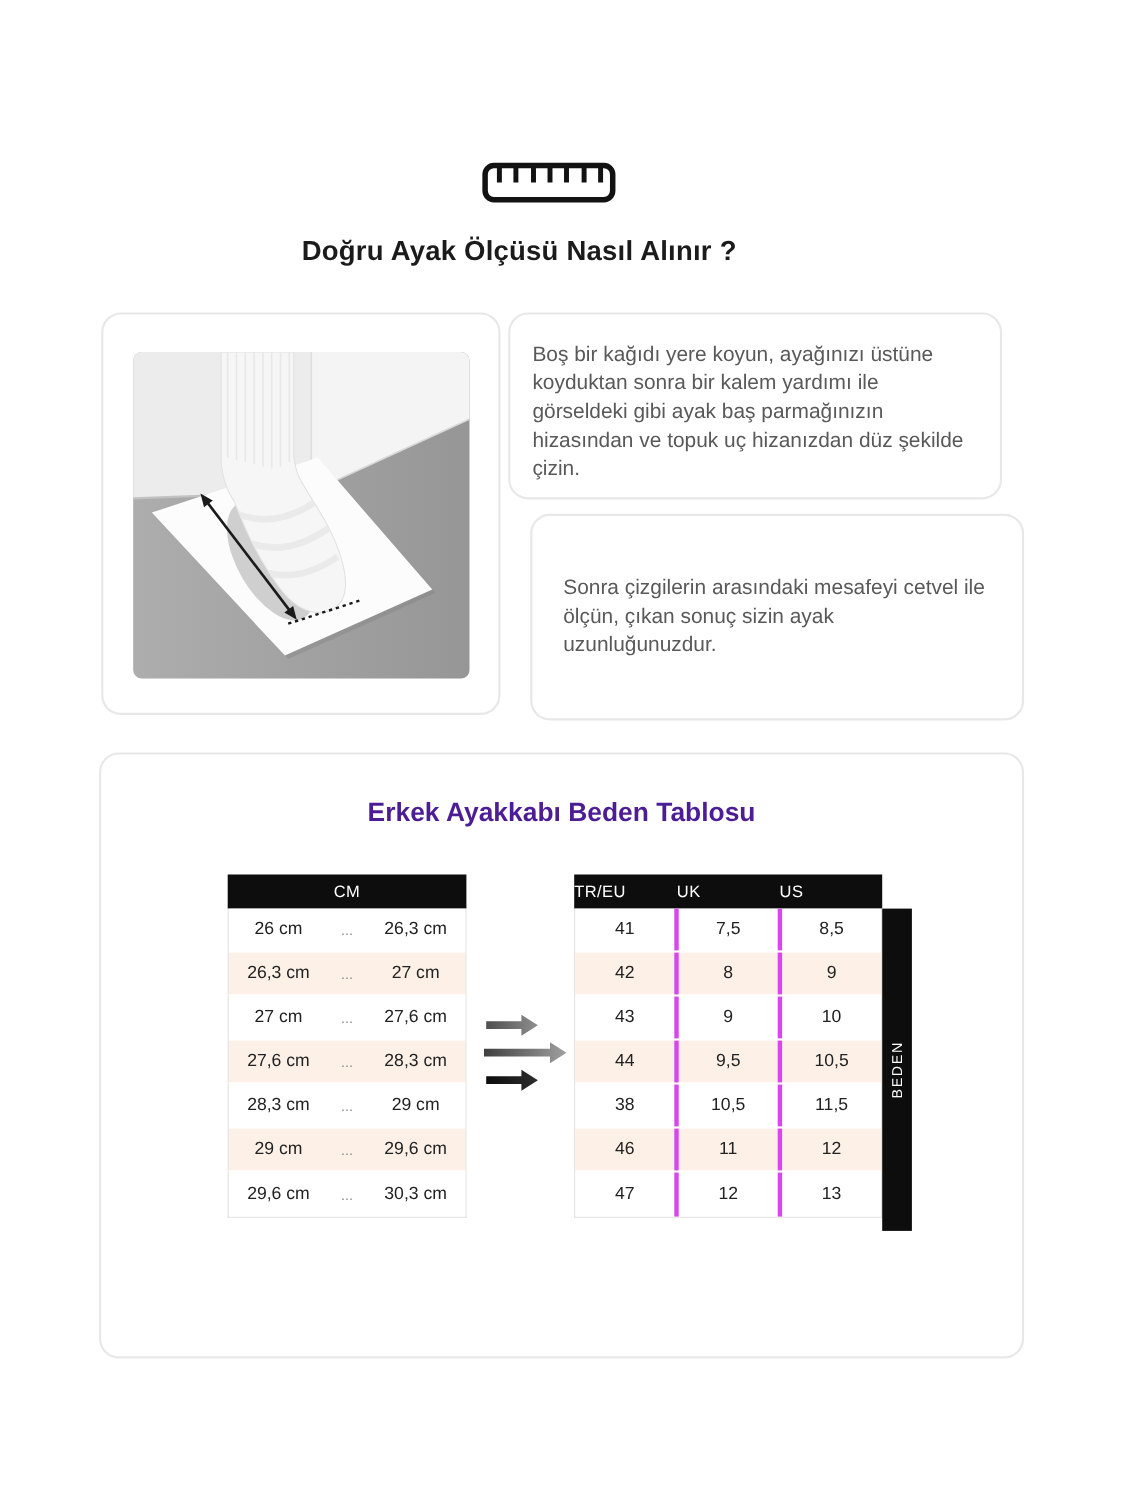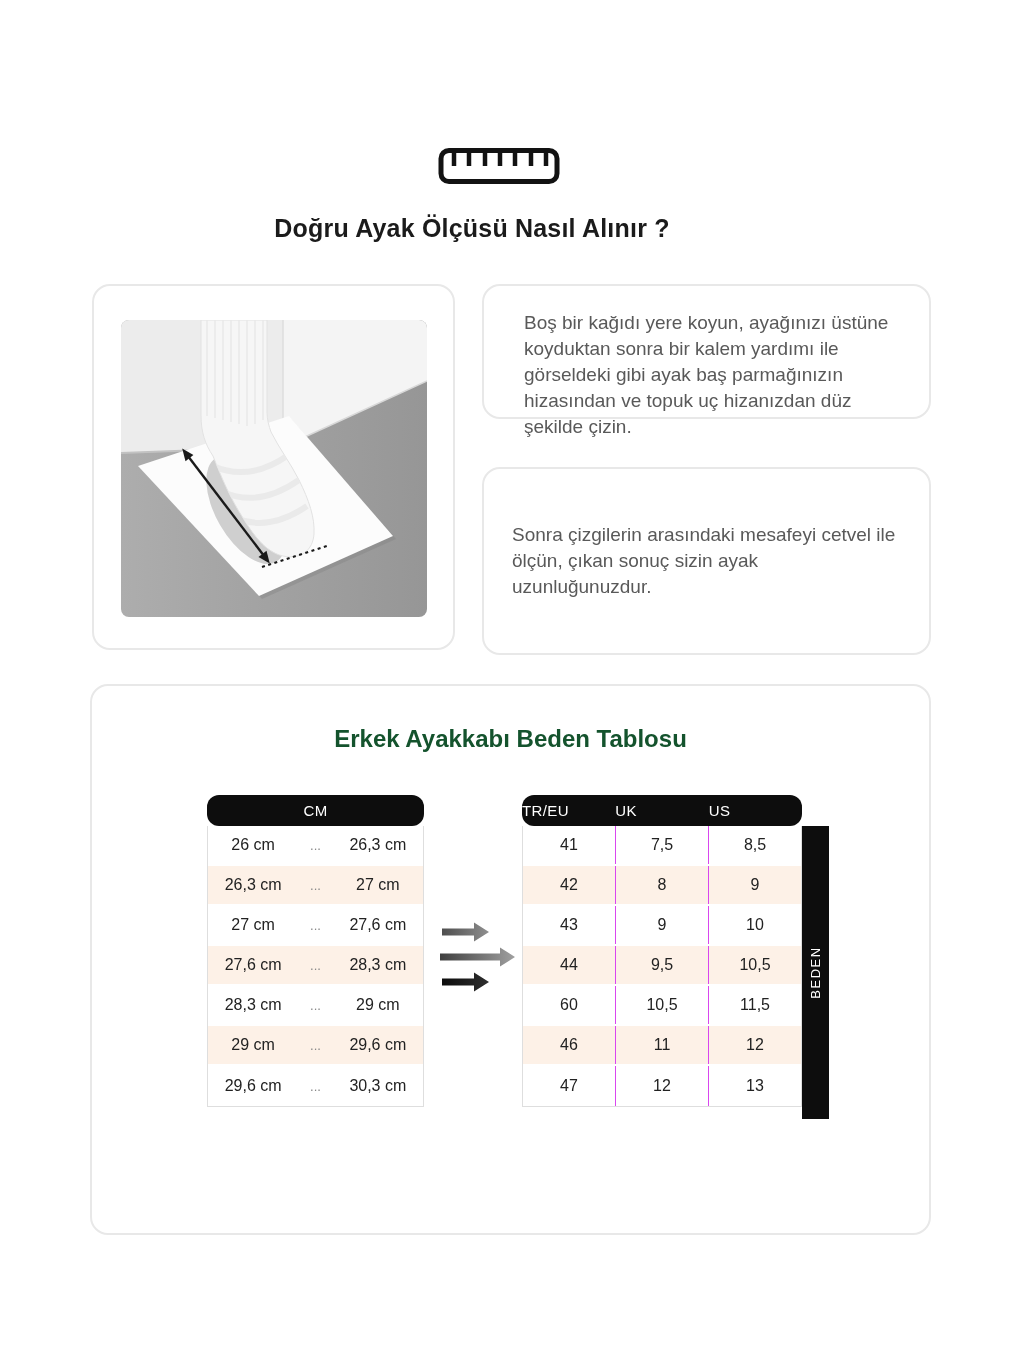--- a/index.html
+++ b/index.html
@@ -12,52 +12,52 @@
 
   
   .page-title { position:absolute; left:0; top:214px; width:944px; text-align:center;
                 font-size:25px; font-weight:700; color:#1b1b1b; letter-spacing:.2px; }
 
   
   .card { background:#fff; border:2px solid var(--card_border,#e8e8e8); border-radius:18px; }
   .photo-card { position:absolute; left:92px; top:284px; width:363px; height:366px; }
   .photo-svg  { position:absolute; left:27px; top:34px; width:306px; height:297px;
                 border-radius:8px; overflow:hidden; }
-  .info-card-1 { position:absolute; left:482px; top:284px; width:449px; height:135px;
-                 padding:24px 28px 0 40px; }
+  .info-card-1 { position:absolute; left:462px; top:284px; width:449px; height:170px;
+                 padding:24px 28px 0 20px; }
   .info-card-2 { position:absolute; left:482px; top:467px; width:449px; height:188px;
                  display:flex; align-items:center; padding:0 28px; }
   .info-text { font-size:19px; line-height:26px; color:var(--text_muted,#595959); }
 
   
   .table-card { position:absolute; left:90px; top:684px; width:841px; height:551px; }
   .table-title { position:absolute; left:0; top:39px; width:100%; text-align:center;
-                 font-size:24px; font-weight:700; color:#14532d; }
+                 font-size:24px; font-weight:700; color:#4c1d95; }
 
   .thead { background:var(--header_bg,#0d0d0d); color:#fff; height:31px;
-           display:flex; align-items:center; font-size:15px; letter-spacing:.4px;border-radius:12px; }
+           display:flex; align-items:center; font-size:15px; letter-spacing:.4px; }
   .tbody { border:1px solid #dedede; border-top:none; }
   .trow  { height:40px; display:flex; align-items:center; background:#fff;
            border-bottom:2px solid #ffffff; font-size:16px; color:#222; }
   .trow:last-child { border-bottom:none; }
   .trow.alt { background:var(--row_alt_bg,#fdf1e7); }
 
   
   .cm-table { position:absolute; left:115px; top:109px; width:217px; }
   .cm-table .thead { justify-content:center; }
   .cm-table .c1, .cm-table .c2 { width:42%; text-align:center; }
   .cm-table .dots { width:16%; text-align:center; font-size:13px; color:#888; }
 
   
   .conv-wrap { position:absolute; left:430px; top:109px; display:flex; align-items:flex-start; }
   .conv-table { width:280px; }
   .conv-table .thead .hcell { flex:1; text-align:left; }
   .conv-table .cell { flex:1; text-align:center; height:100%;
                       display:flex; align-items:center; justify-content:center; }
-  .conv-table .cell + .cell { border-left:1px solid #d946ef; }
+  .conv-table .cell + .cell { border-left:4px solid #d946ef; }
   .beden-bar { width:27px; height:293px; margin-top:31px; background:var(--header_bg,#0d0d0d);
                display:flex; align-items:center; justify-content:center; }
   .beden-bar span { transform:rotate(-90deg); white-space:nowrap; color:#fff;
                     font-size:13px; letter-spacing:1.5px; }
 
   .arrows-wrap { position:absolute; left:347px; top:236px; width:80px; height:72px; }
 </style>
 </head>
 <body>
 
@@ -220,21 +220,21 @@
             <span class="cell">43</span>
               <span class="cell">9</span>
               <span class="cell">10</span>
           </div>
           <div class="trow alt">
             <span class="cell">44</span>
               <span class="cell">9,5</span>
               <span class="cell">10,5</span>
           </div>
           <div class="trow">
-            <span class="cell">60</span>
+            <span class="cell">38</span>
               <span class="cell">10,5</span>
               <span class="cell">11,5</span>
           </div>
           <div class="trow alt">
             <span class="cell">46</span>
               <span class="cell">11</span>
               <span class="cell">12</span>
           </div>
           <div class="trow">
             <span class="cell">47</span>

